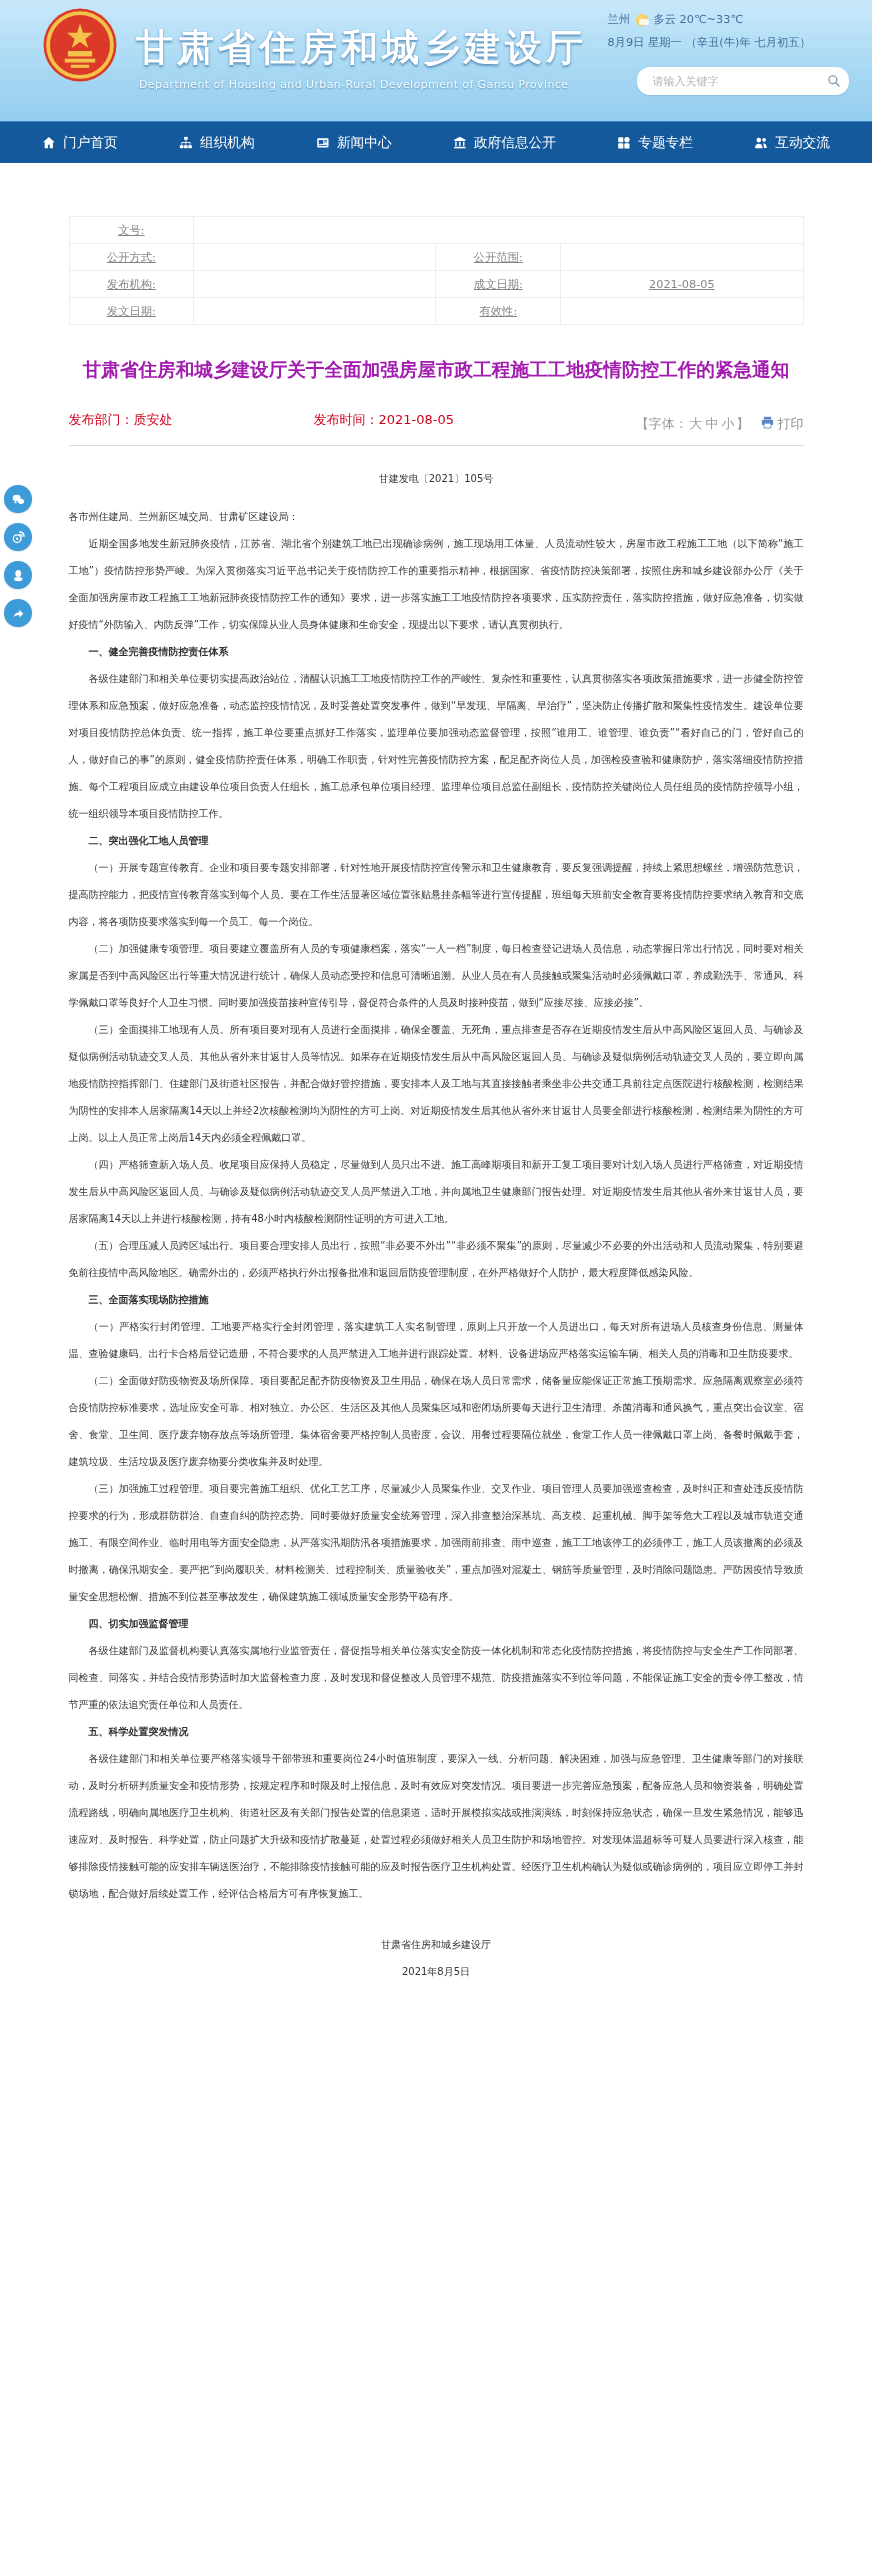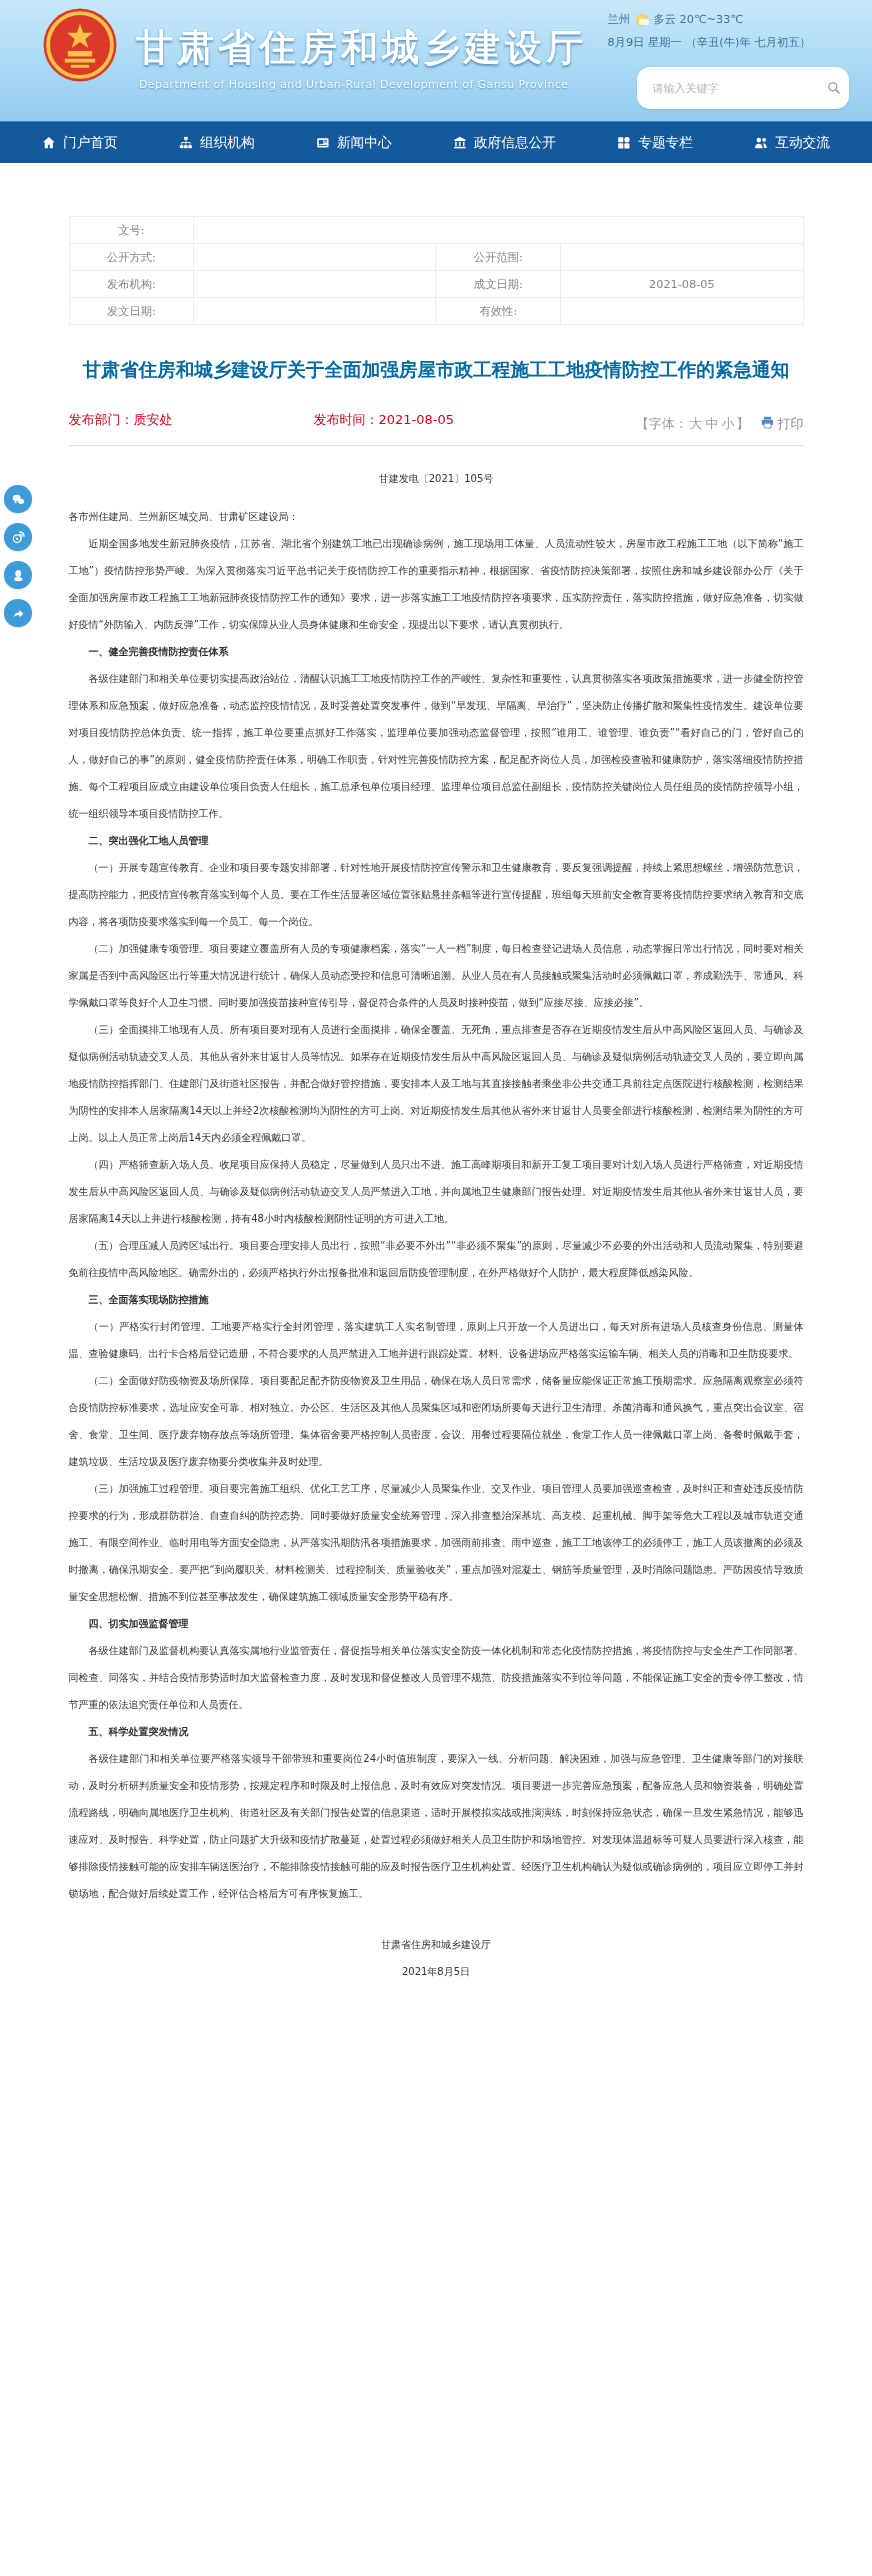--- a/index.html
+++ b/index.html
@@ -30,21 +30,21 @@
     font-size:11px; color:#f4fbff; letter-spacing:0.4px;
     text-shadow:0 0.8px 1.6px rgba(23,86,140,.5);
     white-space:nowrap;
   }
   .header-right { position:absolute; right:22.6px; top:12px; width:242px; font-size:11.3px; color:#3f6f9d; }
   .weather-line { display:flex; align-items:center; gap:5.7px; justify-content:flex-start; }
   .sun-icon { width:12px; height:12px; border-radius:50%; background:radial-gradient(circle at 40% 40%,#ffe079,#f5b733); display:inline-block; position:relative; }
   .sun-icon::after { content:""; position:absolute; left:3.2px; top:5.7px; width:9.7px; height:5.7px; border-radius:4.8px; background:#fff; opacity:.85; }
   .date-line { margin-top:8px; white-space:nowrap; }
   .search-box {
-    position:absolute; right:0; top:55px; width:212px; height:42px;
+    position:absolute; right:0; top:55px; width:212px; height:28px;
     background:#ffffff; border-radius:13px; display:flex; align-items:center;
     padding:0 8px 0 13px; box-shadow:0 0.8px 1.6px rgba(40,100,150,.2);justify-content:space-between;
   }
   .search-box input {
     flex:1; border:none; outline:none; font-size:11px; color:#555; background:transparent;
     font-family:inherit;
   }
   .search-box input::placeholder { color:#b0b6bc; }
   .search-btn { width:16px; height:16px; cursor:pointer; display:flex; align-items:center; justify-content:center; }
   
@@ -53,27 +53,27 @@
     display:flex; align-items:center; justify-content:space-between;
     padding:9px 42px;
   }
   .nav-item { display:flex; align-items:center; gap:7.3px; color:#fff; font-size:13.7px; cursor:pointer; white-space:nowrap; }
   .nav-item svg { display:block; }
   
   .content { width:735px; margin:0 auto; padding-top:53px; }
   table.meta { width:100%; border-collapse:collapse; font-size:11.3px; }
   table.meta td {
     border:0.8px solid #ededed; height:27px; text-align:center;
-    color:#858585; background:#fff; font-weight:normal;
+    color:#858585; background:#fff; font-weight:normal;text-decoration:underline;
   }
   td.m-label { width:17%; }
   td.m-value { width:33%; color:#666; }
   .doc-title {
     margin:32px 0 0; text-align:center; font-size:18.6px; font-weight:bold;
-    color:#0369a1; line-height:1.45;
+    color:#a21caf; line-height:1.45;
   }
   .pub-row {
     display:flex; align-items:center; margin-top:22.6px; font-size:13px;
   }
   .pub-left { flex:1; color:#d0021b; }
   .pub-center { flex:1; text-align:left; color:#d0021b; }
   .pub-right { flex:1; display:flex; justify-content:flex-end; align-items:center; gap:11.3px; color:#9a9a9a;margin-top:8px; }
   .font-sizer { color:#9a9a9a; }
   .font-sizer .fsz { cursor:pointer; margin:0 1.6px; }
   .print-btn { display:flex; align-items:center; gap:4px; cursor:pointer; color:#8c8c8c; }

